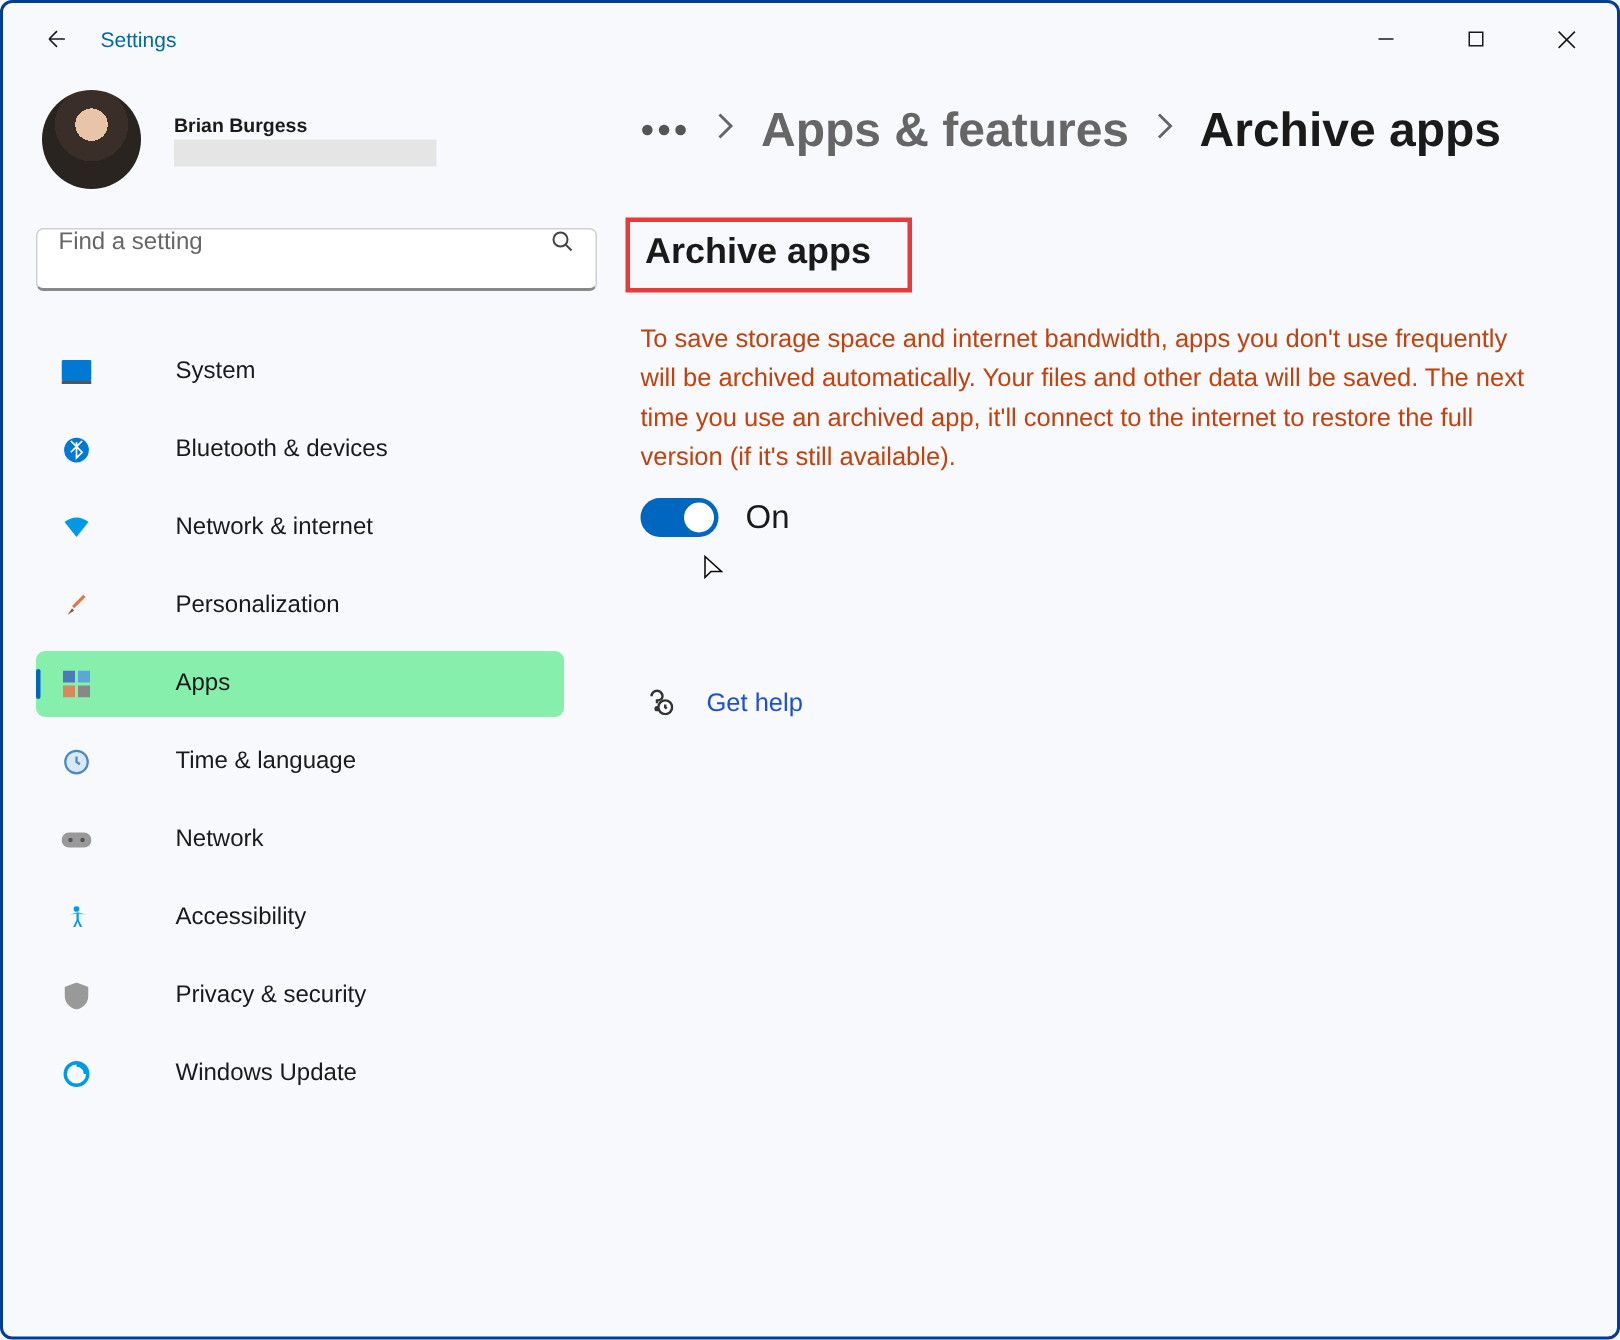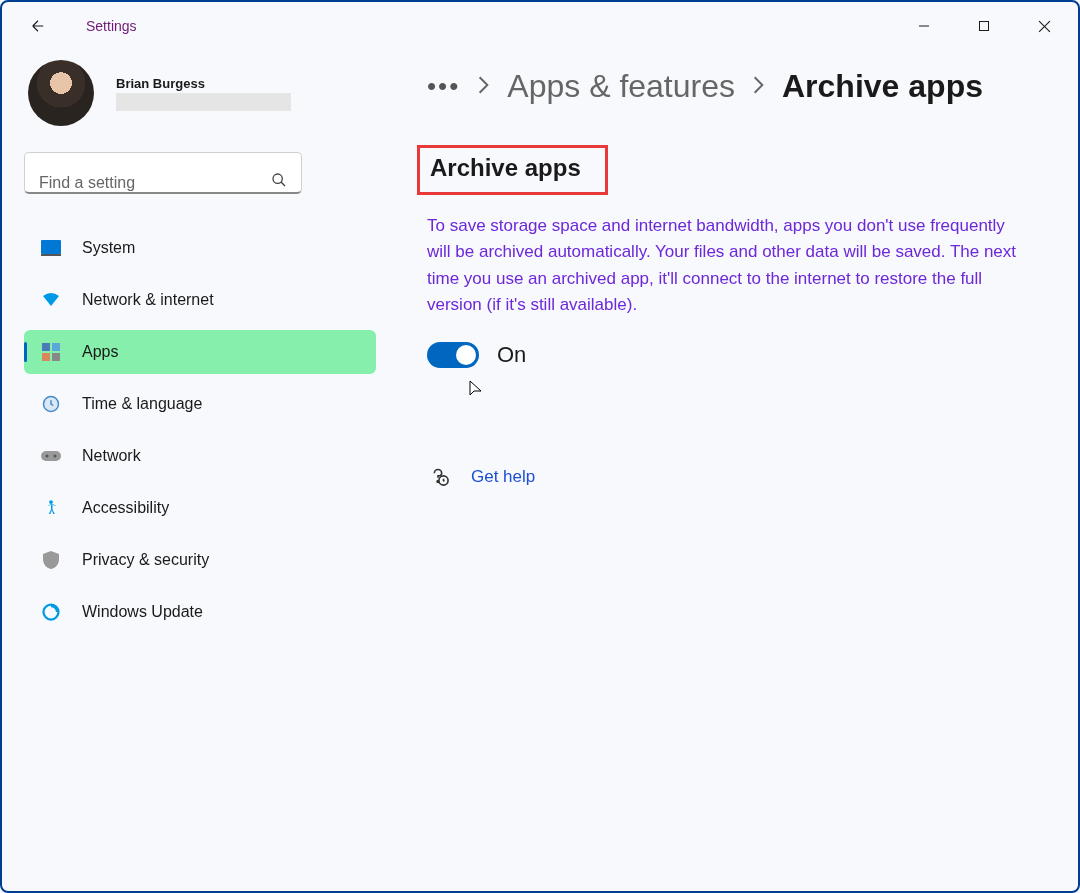--- a/index.html
+++ b/index.html
@@ -22,23 +22,23 @@
     .back-btn {
       width: 40px;
       height: 40px;
       display: flex;
       align-items: center;
       justify-content: center;
       margin-left: 12px;
       cursor: pointer;
     }
     .app-title {
-      margin-left: 28px;
+      margin-left: 9px;
       font-size: 14px;
-      color: #701a75;
+      color: #0369a1;
     }
     .window-controls {
       margin-left: auto;
       display: flex;
     }
     .wc-btn {
       width: 60px;
       height: 40px;
       display: flex;
       align-items: center;
@@ -74,28 +74,28 @@
       font-size: 13px;
       color: #1a1a1a;
     }
     .profile-email {
       width: 175px;
       height: 18px;
       background: #e5e5e5;
       margin-top: 2px;
     }
     .search-box {
-      width: 278px;
+      width: 374px;
       height: 42px;
       background: #ffffff;
       border: 1px solid #d0d0d0;
       border-bottom: 2px solid #888;
       border-radius: 5px;
       display: flex;
-      align-items: flex-end;
+      align-items: flex-start;
       padding: 0 14px;
       margin-bottom: 32px;
     }
     .search-input {
       flex: 1;
       border: none;
       outline: none;
       font-size: 16px;
       color: #666;
       background: transparent;
@@ -105,20 +105,21 @@
     .nav-item {
       display: flex;
       align-items: center;
       height: 44px;
       padding-left: 16px;
       margin-bottom: 8px;
       border-radius: 6px;
       cursor: pointer;
       position: relative;
       width: 352px;
+      gap: 35px;
     }
     .nav-item.selected {
       background: #86efac;
     }
     .nav-item.selected::before {
       content: "";
       position: absolute;
       left: 0;
       top: 12px;
       bottom: 12px;
@@ -152,21 +153,21 @@
     .bc-more {
       font-size: 26px;
       color: #555;
       letter-spacing: 2px;
       cursor: pointer;
     }
     .bc-chevron { color: #666; }
     .bc-link {
       font-size: 32px;
       color: #666;
-      font-weight: 400;
+      font-weight: 700;
       cursor: pointer;
     }
     .bc-current {
       font-size: 32px;
       color: #1a1a1a;
       font-weight: 600;
     }
     .section-title-box {
       border: 3px solid #e83a3a;
       display: inline-block;
@@ -175,23 +176,23 @@
       margin-left: -10px;
     }
     .section-title {
       font-size: 24px;
       font-weight: 600;
       color: #1a1a1a;
     }
     .description {
       font-size: 17px;
       line-height: 1.55;
-      color: #6d28d9;
+      color: #c2410c;
       max-width: 600px;
-      margin-bottom: 24px;
+      margin-bottom: 14px;
     }
     .toggle-row {
       display: flex;
       align-items: center;
       gap: 18px;
       margin-bottom: 12px;
     }
     .toggle {
       width: 52px;
       height: 26px;
@@ -283,25 +284,43 @@
         <span class="nav-icon">
             <svg width="20" height="16" viewBox="0 0 20 16">
               <rect x="0" y="0" width="20" height="14" rx="1" fill="#0078d4"></rect>
               <rect x="0" y="14" width="20" height="2" fill="#555"></rect>
             </svg>
           </span>
         <span class="nav-label">System</span>
       </li>
       <li class="nav-item">
         <span class="nav-icon">
+            <svg width="18" height="18" viewBox="0 0 24 24">
+              <circle cx="12" cy="12" r="11" fill="#0078d4"></circle>
+              <path d="M12 5v14l5-5-5-5 5-5-5 5-5-5m0 10l5-5" stroke="#fff" stroke-width="1.5" fill="none"></path>
+            </svg>
+          </span>
+        <span class="nav-label">Bluetooth &amp; devices</span>
+      </li>
+      <li class="nav-item">
+        <span class="nav-icon">
             <svg width="20" height="16" viewBox="0 0 20 16">
               <path d="M10 14 L2 4 Q10 -2 18 4 Z" fill="#0099e5"></path>
             </svg>
           </span>
         <span class="nav-label">Network &amp; internet</span>
+      </li>
+      <li class="nav-item">
+        <span class="nav-icon">
+            <svg width="18" height="18" viewBox="0 0 24 24">
+              <path d="M20 4l-2-2-10 10 2 2z" fill="#d87a4a"></path>
+              <path d="M8 14l-4 6 6-4z" fill="#8a5a3a"></path>
+            </svg>
+          </span>
+        <span class="nav-label">Personalization</span>
       </li>
       <li class="nav-item selected">
         <span class="nav-icon">
             <svg width="18" height="18" viewBox="0 0 18 18">
               <rect x="0" y="0" width="8" height="8" fill="#4a7ab8"></rect>
               <rect x="10" y="0" width="8" height="8" fill="#5aa8d8"></rect>
               <rect x="0" y="10" width="8" height="8" fill="#d8885a"></rect>
               <rect x="10" y="10" width="8" height="8" fill="#888"></rect>
             </svg>
           </span>

